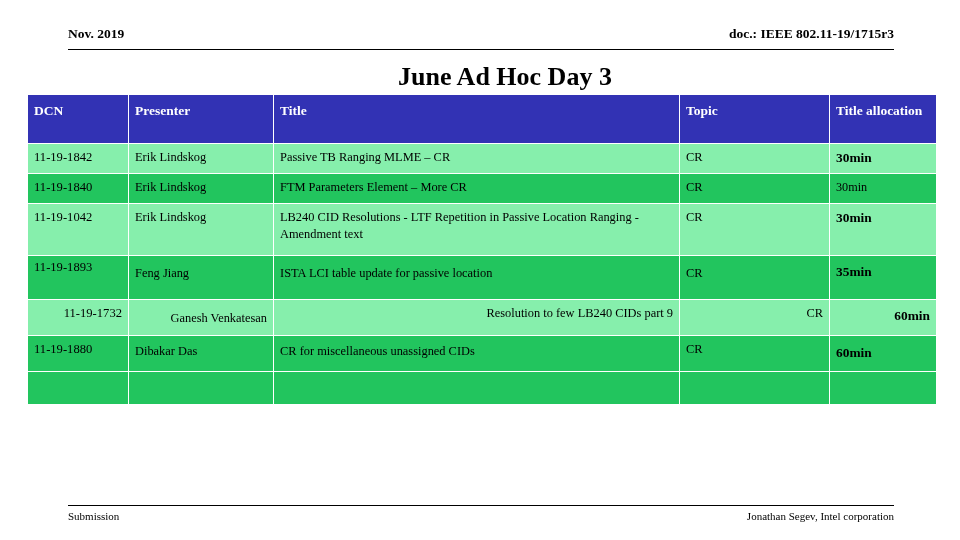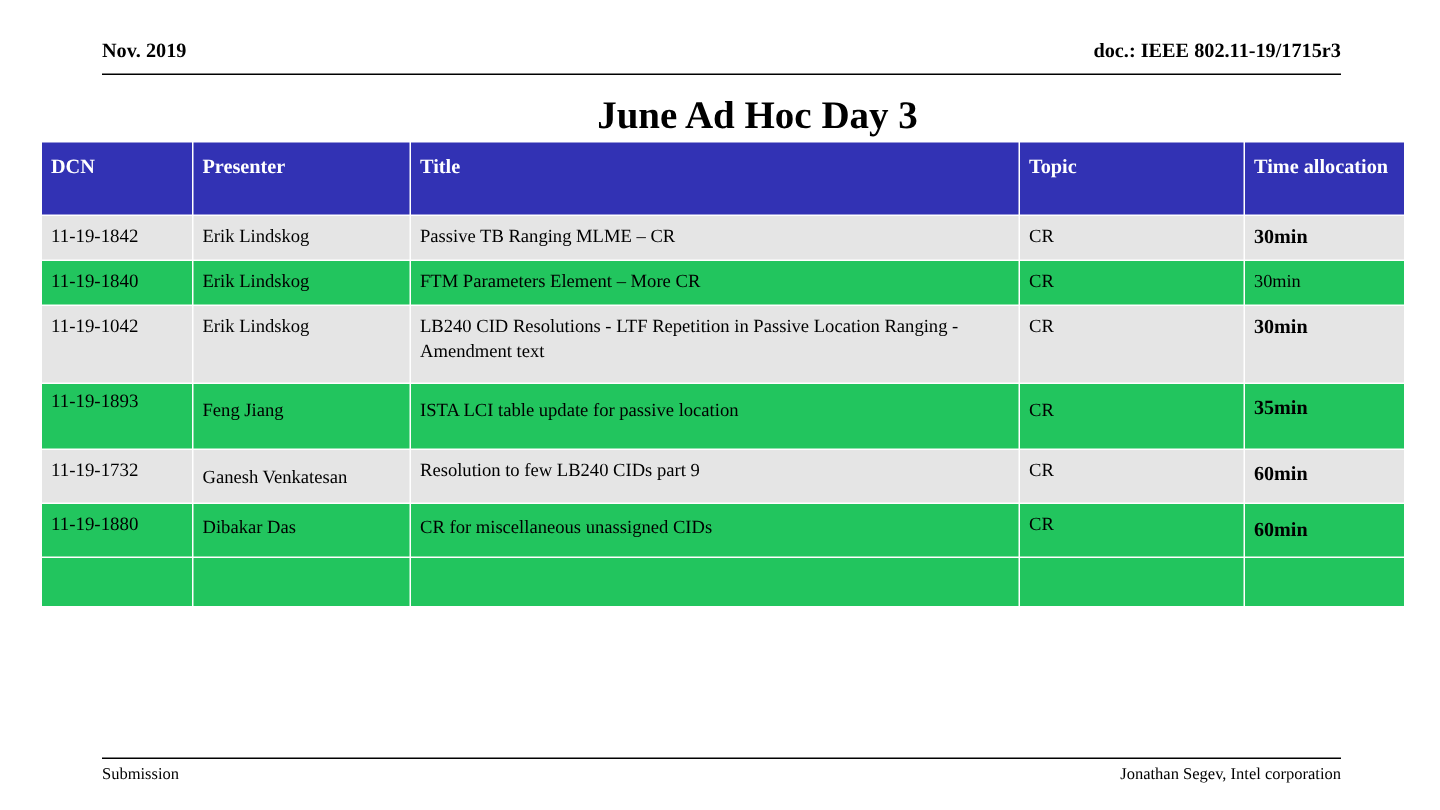--- a/index.html
+++ b/index.html
@@ -93,41 +93,41 @@
     height: 34px;
   }
 
   .agenda-table td {
     font-size: 12.4px;
     color: #000000;
     vertical-align: top;
     padding: 5px 6px 5px 6px;
     line-height: 1.38;
   }
-  tr.shade-dark td  { background: #e5e5e5; }
+  tr.shade-dark td  { background: #86efac; }
   tr.shade-light td { background: #22c55e; }
 
   td.cell-dcn   { font-size: 12.6px; }
   td.cell-pres  { font-size: 12.4px; }
   td.cell-title { font-size: 12.4px; }
   td.cell-topic { font-size: 12.4px; }
   td.cell-time  { font-size: 13.4px; font-weight: bold; }
 
   
   tr.r1 td { height: 19px; }
   tr.r2 td { height: 19px; }
   tr.r2 td.cell-time { font-weight: normal; font-size: 12.2px; }
   tr.r3 td { height: 41px; }
   tr.r4 td { height: 29px; }
   tr.r4 td.cell-dcn { padding-top: 3px; }
   tr.r4 td.cell-pres,
   tr.r4 td.cell-title,
   tr.r4 td.cell-topic { padding-top: 9px; }
   tr.r4 td.cell-time  { padding-top: 7px; }
-  tr.r5 td { height: 20px; }
+  tr.r5 td { height: 20px; text-align: right; }
   tr.r5 td.cell-pres { padding-top: 10px; }
   tr.r5 td.cell-time { padding-top: 7px; }
   tr.r6 td { height: 22px; }
   tr.r6 td.cell-pres,
   tr.r6 td.cell-title { padding-top: 7px; }
   tr.r6 td.cell-time  { padding-top: 8px; }
   tr.r7 td { height: 44px; }
   tr.r7 td.cell-topic { vertical-align: middle; }
   tr.r8 td { height: 22px; }
 
@@ -190,21 +190,21 @@
       <col class="c-title">
       <col class="c-topic">
       <col class="c-time">
   </colgroup>
   <thead>
     <tr>
       <th>DCN</th>
       <th>Presenter</th>
       <th>Title</th>
       <th>Topic</th>
-      <th>Time allocation</th>
+      <th>Title allocation</th>
     </tr>
   </thead>
   <tbody>
     <tr class="r1 shade-dark">
       <td class="cell-dcn">11-19-1842</td>
       <td class="cell-pres">Erik Lindskog</td>
       <td class="cell-title">Passive TB Ranging MLME – CR</td>
       <td class="cell-topic">CR</td>
       <td class="cell-time">30min</td>
     </tr>

